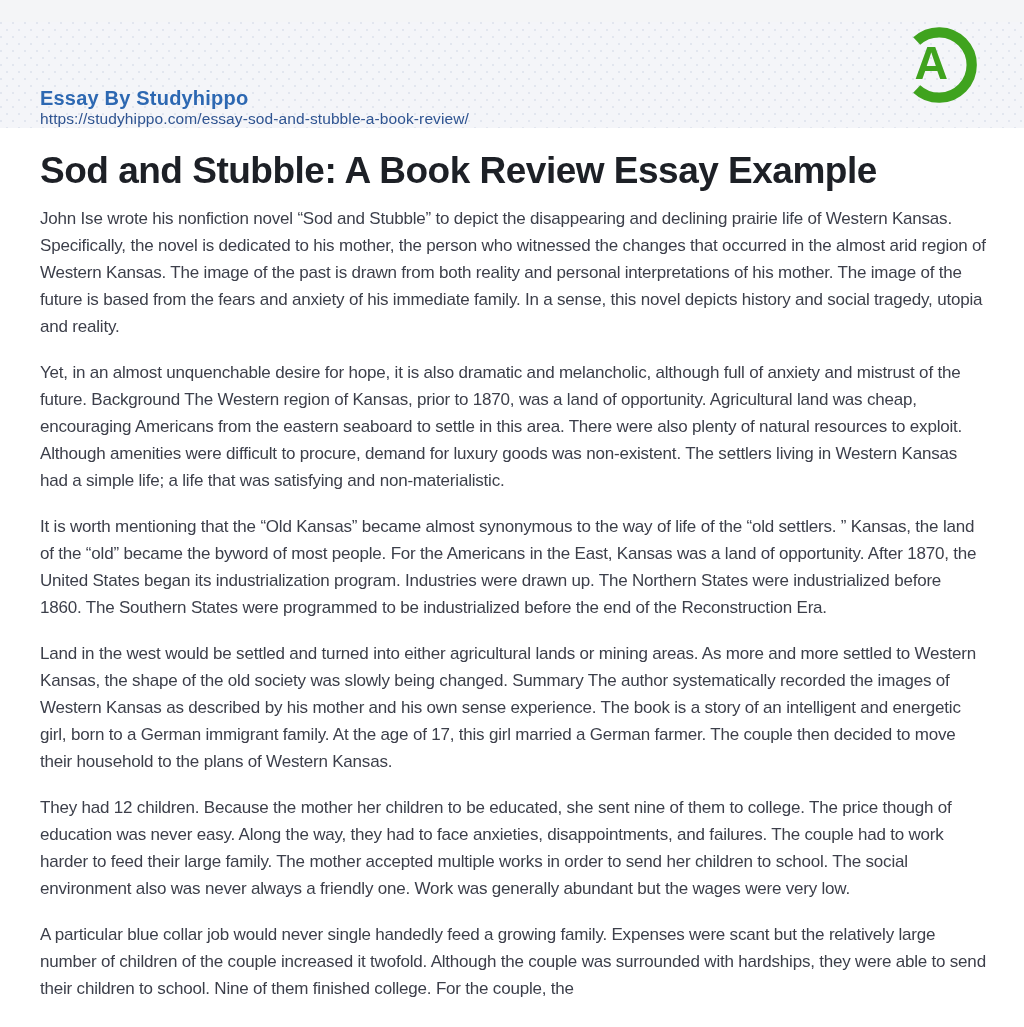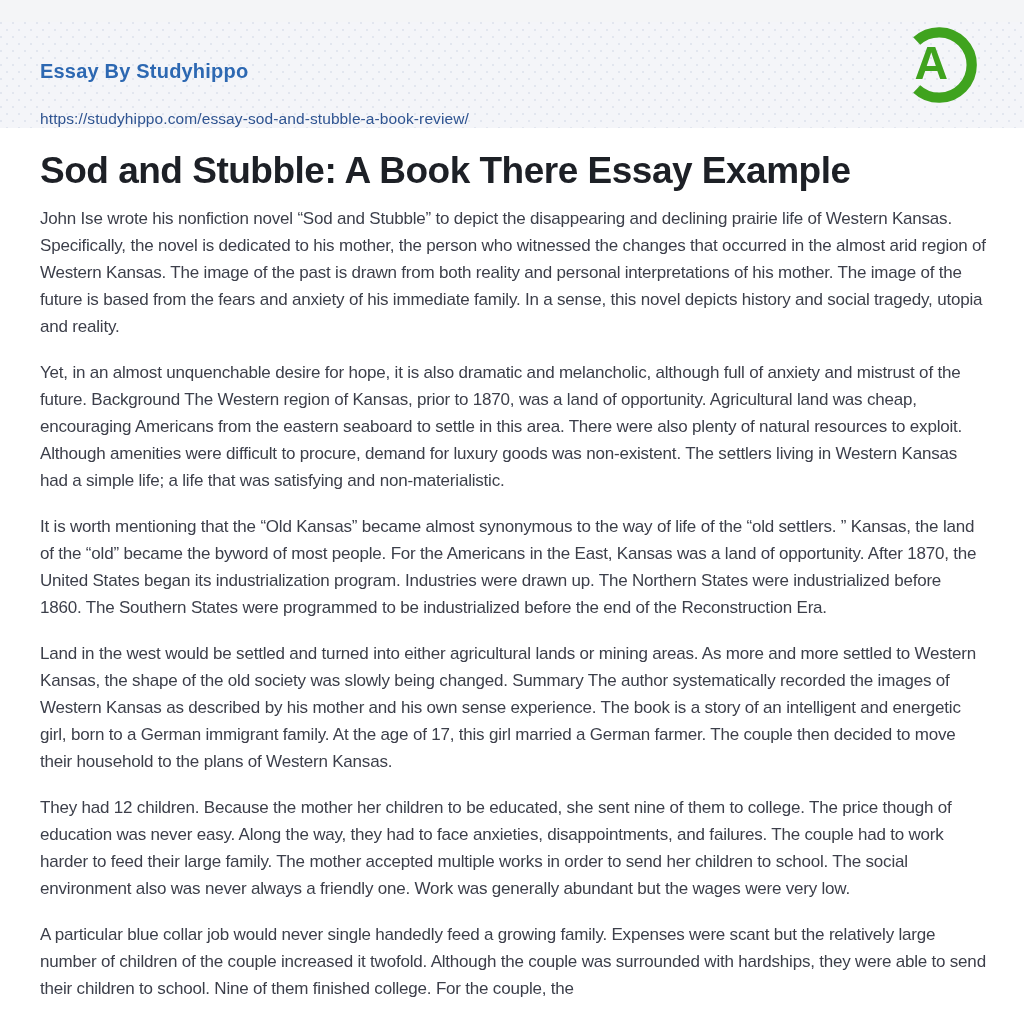--- a/index.html
+++ b/index.html
@@ -43,21 +43,21 @@
     justify-content: space-between;
     align-items: flex-end;
   }
   .byline {
     color: #2d68b2;
     font-size: 20px;
     font-weight: bold;
     letter-spacing: 0.2px;
   }
   .site-url {
-    margin-top: 27px;
+    margin-top: 0;
     color: #2f5491;
     font-size: 15.5px;
     letter-spacing: 0.1px;
     text-decoration: none;
     display: inline-block;
   }
   .logo {
     position: absolute;
     top: 22px;
     right: 42px;
@@ -103,21 +103,21 @@
       <div class="logo">
         <svg viewBox="0 0 100 100">
           <path d="M 24.1 22.2 A 38 38 0 1 1 24.1 77.8" fill="none" stroke-width="12" stroke-linecap="butt" stroke="#3fa31e"></path>
           <text x="41" y="66" text-anchor="middle" font-family="Liberation Sans, sans-serif" font-size="54" font-weight="bold" fill="#3fa31e">A</text>
         </svg>
       </div>
     </div>
   </header>
 
   <main class="article">
-    <h1 class="article-title">Sod and Stubble: A Book There Essay Example</h1>
+    <h1 class="article-title">Sod and Stubble: A Book Review Essay Example</h1>
     <div class="essay-body">
         <p>John Ise wrote his nonfiction novel “Sod and Stubble” to depict the disappearing and declining prairie life of Western Kansas. Specifically, the novel is dedicated to his mother, the person who witnessed the changes that occurred in the almost arid region of Western Kansas. The image of the past is drawn from both reality and personal interpretations of his mother. The image of the future is based from the fears and anxiety of his immediate family. In a sense, this novel depicts history and social tragedy, utopia and reality.</p>
         <p>Yet, in an almost unquenchable desire for hope, it is also dramatic and melancholic, although full of anxiety and mistrust of the future. Background The Western region of Kansas, prior to 1870, was a land of opportunity. Agricultural land was cheap, encouraging Americans from the eastern seaboard to settle in this area. There were also plenty of natural resources to exploit. Although amenities were difficult to procure, demand for luxury goods was non-existent. The settlers living in Western Kansas had a simple life; a life that was satisfying and non-materialistic.</p>
         <p>It is worth mentioning that the “Old Kansas” became almost synonymous to the way of life of the “old settlers. ” Kansas, the land of the “old” became the byword of most people. For the Americans in the East, Kansas was a land of opportunity. After 1870, the United States began its industrialization program. Industries were drawn up. The Northern States were industrialized before 1860. The Southern States were programmed to be industrialized before the end of the Reconstruction Era.</p>
         <p>Land in the west would be settled and turned into either agricultural lands or mining areas. As more and more settled to Western Kansas, the shape of the old society was slowly being changed. Summary The author systematically recorded the images of Western Kansas as described by his mother and his own sense experience. The book is a story of an intelligent and energetic girl, born to a German immigrant family. At the age of 17, this girl married a German farmer. The couple then decided to move their household to the plans of Western Kansas.</p>
         <p>They had 12 children. Because the mother her children to be educated, she sent nine of them to college. The price though of education was never easy. Along the way, they had to face anxieties, disappointments, and failures. The couple had to work harder to feed their large family. The mother accepted multiple works in order to send her children to school. The social environment also was never always a friendly one. Work was generally abundant but the wages were very low.</p>
         <p>A particular blue collar job would never single handedly feed a growing family. Expenses were scant but the relatively large number of children of the couple increased it twofold. Although the couple was surrounded with hardships, they were able to send their children to school. Nine of them finished college. For the couple, the</p>
       </div>
   </main>
 

